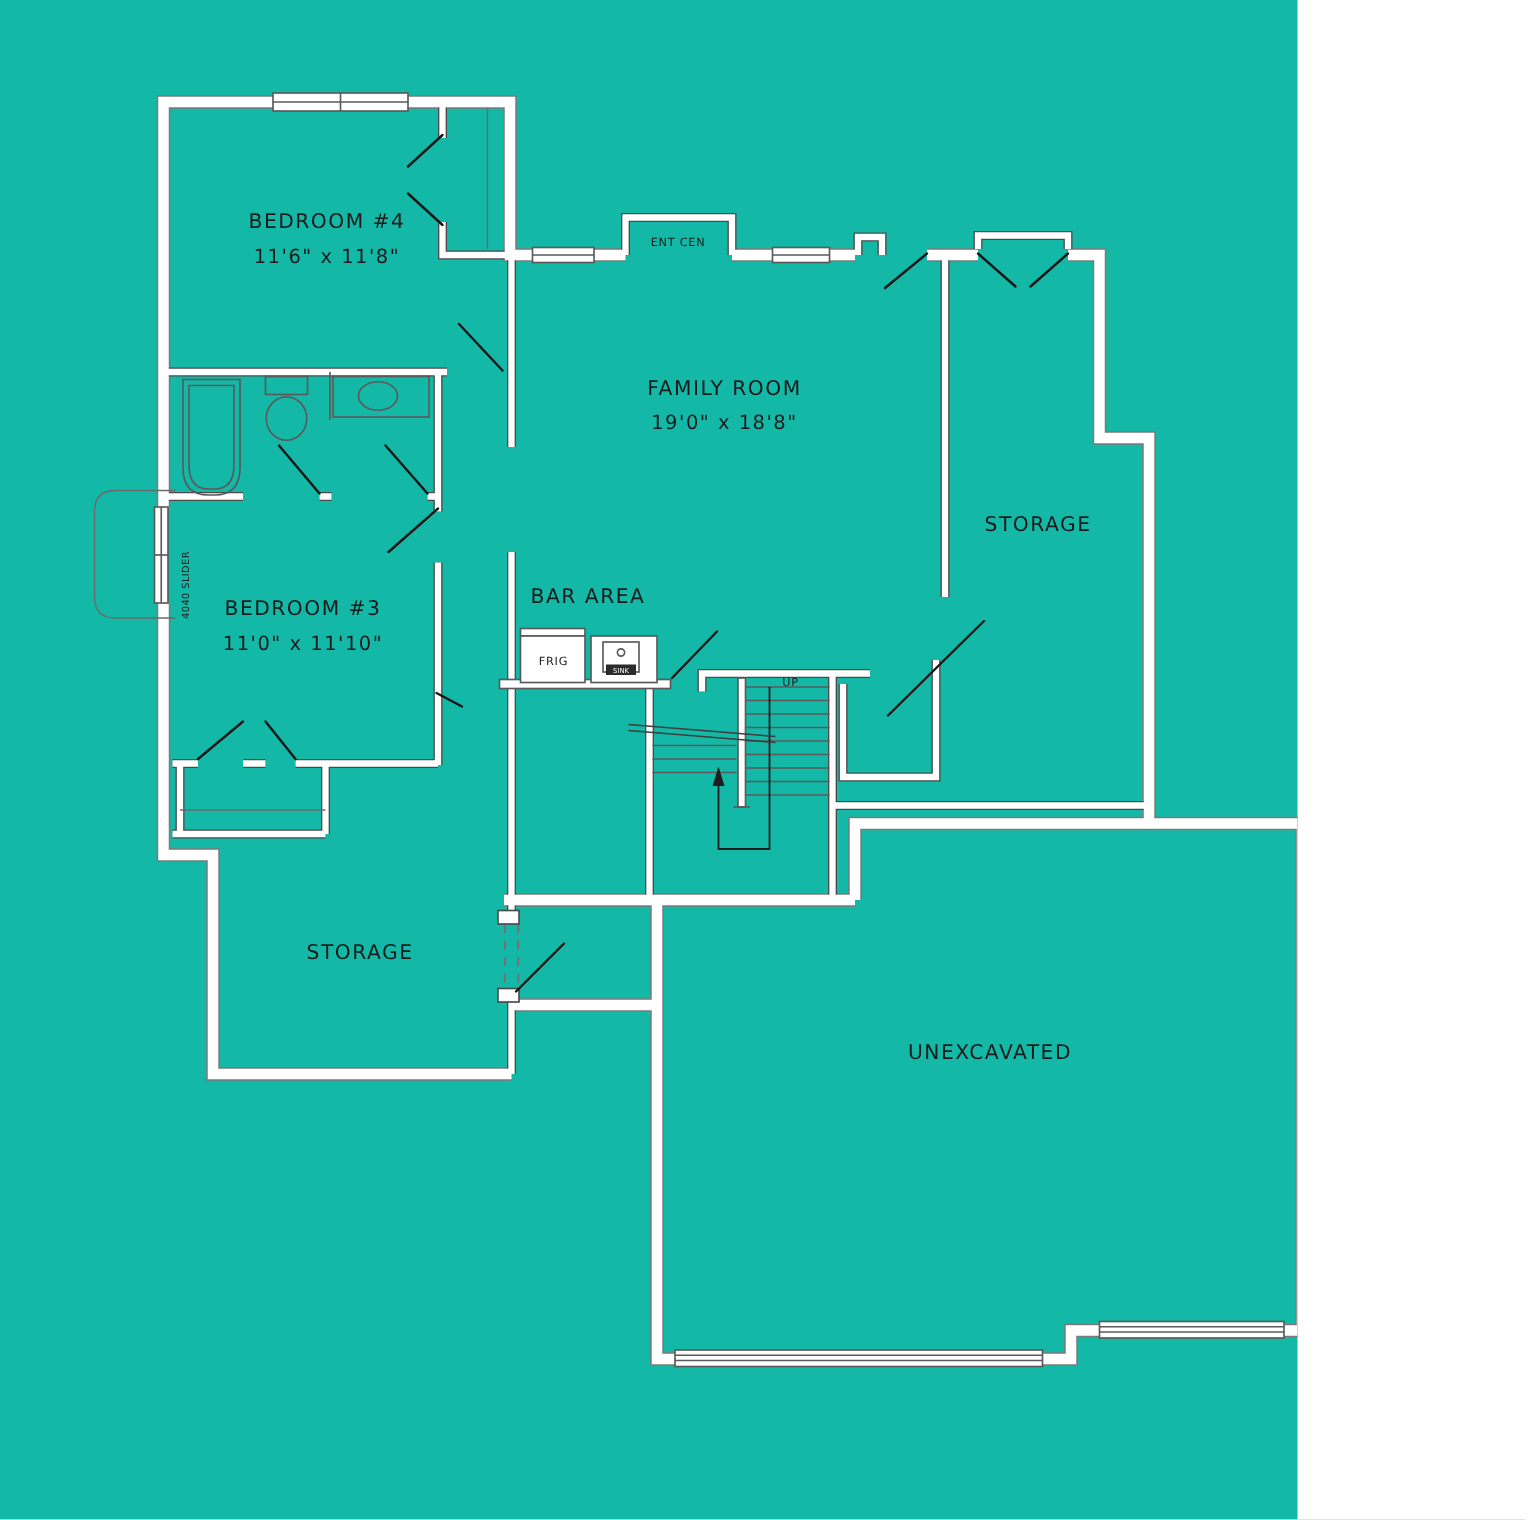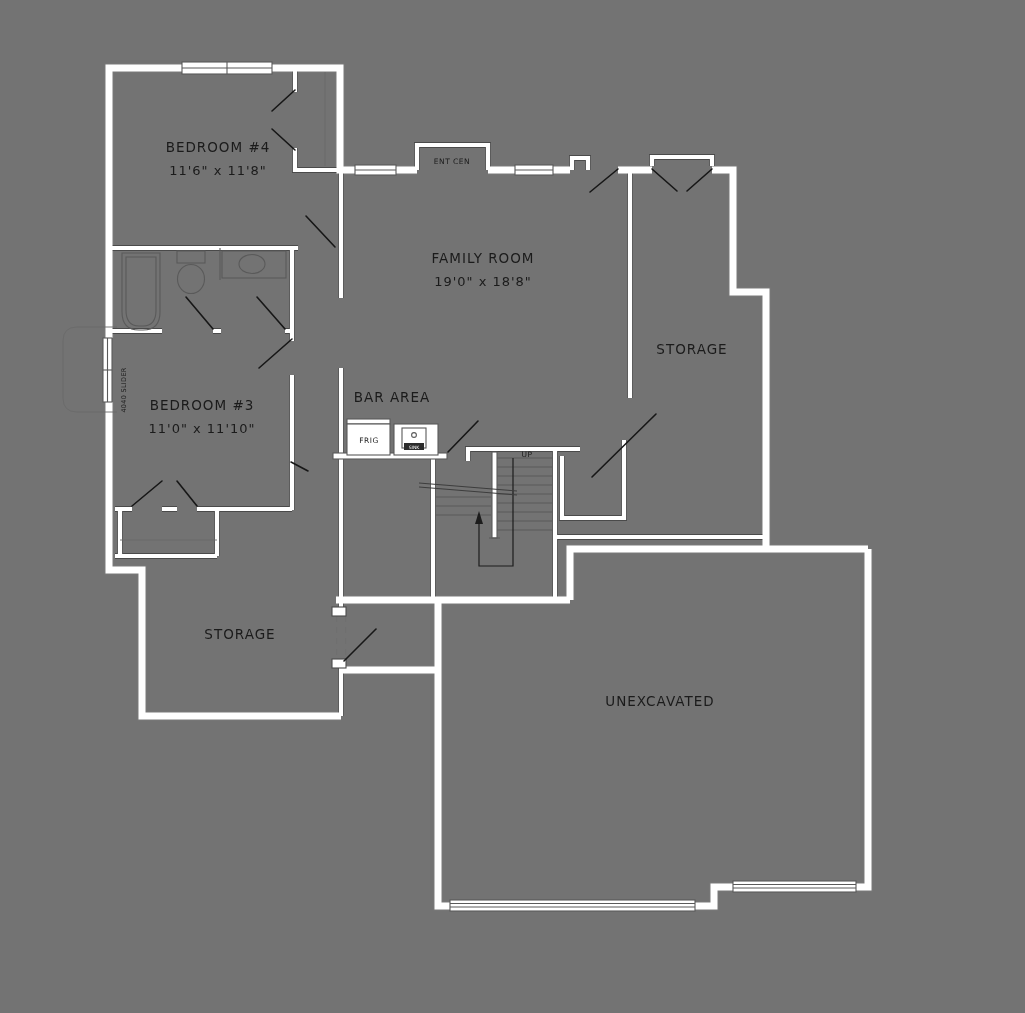--- a/index.html
+++ b/index.html
@@ -1,16 +1,16 @@
 <!DOCTYPE html>
 <html><head>
 <meta charset="utf-8">
 <style>
   html,body{margin:0;padding:0;background:#ffffff;}
-  .page{position:relative;width:1025px;height:1013px;background:#737373;overflow:hidden;}
+  .page{position:relative;width:865px;height:1013px;background:#14b8a6;overflow:hidden;}
   svg{display:block;}
   
   .wall-ext-dark{stroke:#7a7a7a;stroke-width:9;fill:none;stroke-linecap:butt;stroke-linejoin:miter;}
   .wall-int-dark{stroke:#4a4a4a;stroke-width:6;fill:none;stroke-linecap:butt;stroke-linejoin:miter;}
   .wall-ext-core{stroke:#ffffff;stroke-width:7;fill:none;stroke-linecap:butt;stroke-linejoin:miter;}
   .wall-int-core{stroke:#ffffff;stroke-width:4.2;fill:none;stroke-linecap:butt;stroke-linejoin:miter;}
   .fix{stroke:#5a5a5a;stroke-width:1.1;fill:none;}
   .fix-fill{stroke:#5a5a5a;stroke-width:1.1;fill:#ffffff;}
   .thin{stroke:#6a6a6a;stroke-width:0.9;fill:none;}
   .door{stroke:#171717;stroke-width:1.6;fill:none;stroke-linecap:round;}

